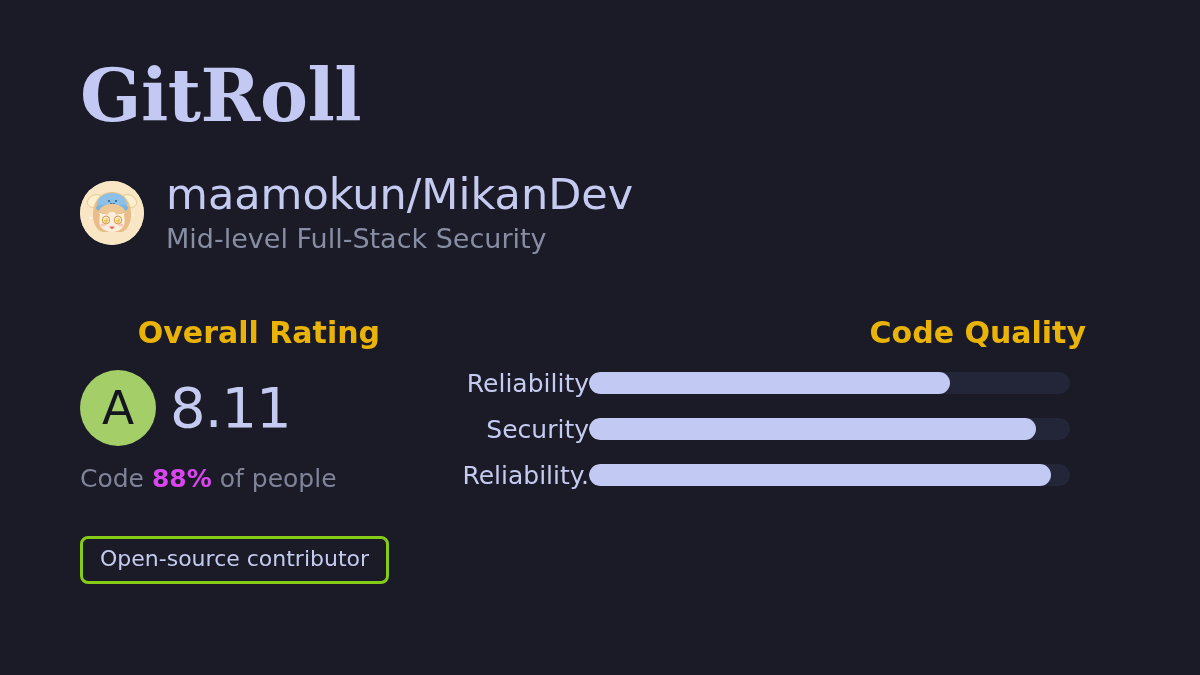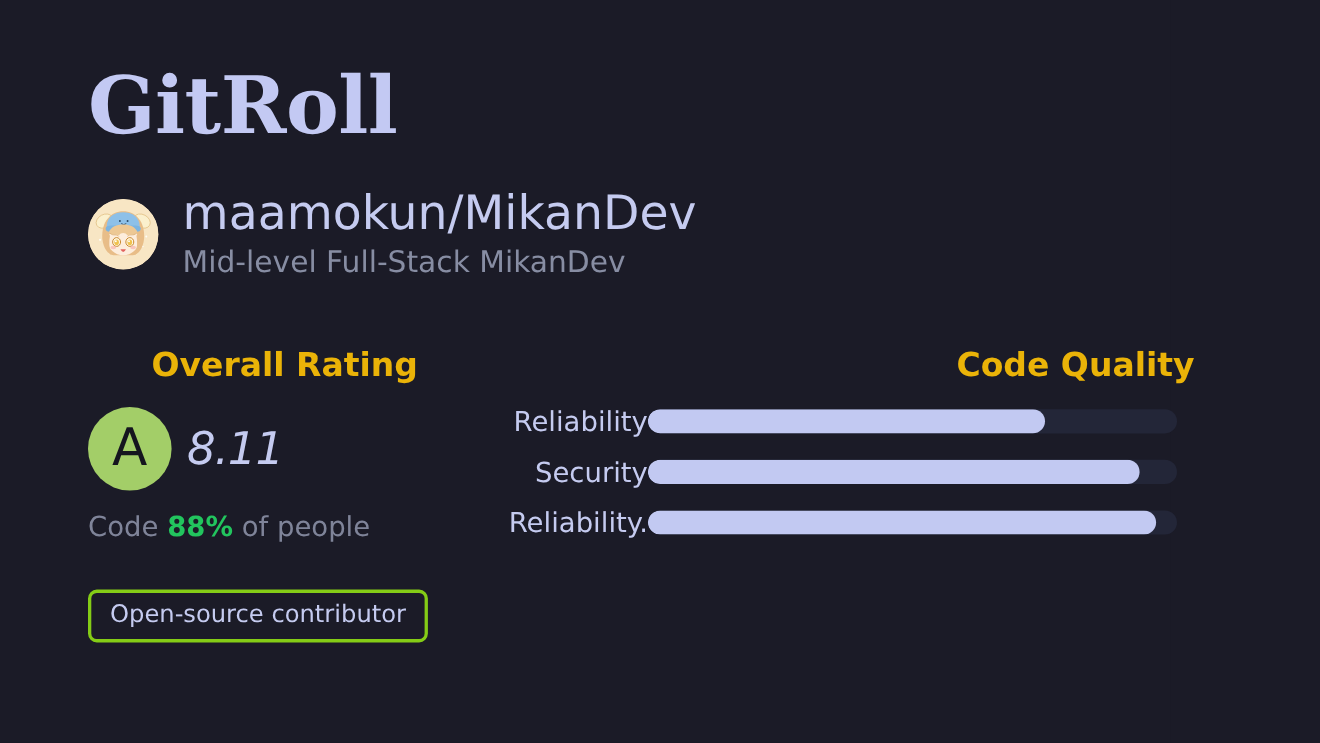--- a/index.html
+++ b/index.html
@@ -118,37 +118,36 @@
   }
   .grade-letter {
     font-size: 47px;
     line-height: 1;
     color: #15151f;
     font-weight: 400;
     margin-top: -2px;
   }
 
   .score-value {
-    font-size: 41px;
+    font-size: 56px;
     line-height: 1;
     color: #c5cbf0;
     font-weight: 400;
     letter-spacing: -1px;
-    font-style: italic;
   }
 
   .percentile {
     margin-top: 20px;
     font-size: 25px;
     line-height: 1;
     color: #7f8499;
     white-space: nowrap;
   }
   .percentile .hl {
-    color: #22c55e;
+    color: #d946ef;
     font-weight: 700;
   }
 
   
   .quality-block {
     position: absolute;
     left: 396px;
     top: 318px;
     width: 690px;
   }
@@ -267,21 +266,21 @@
           <path d="M29.5 45.5 Q32 50.5 34.5 45.5 Z" fill="#e2635f"></path>
 
           <circle cx="11" cy="37" r="1" fill="#ffffff" opacity="0.85"></circle>
           <circle cx="53" cy="34" r="0.9" fill="#ffffff" opacity="0.85"></circle>
           <circle cx="50" cy="43" r="0.7" fill="#ffffff" opacity="0.7"></circle>
         </g>
       </svg>
     </div>
     <div class="identity-text">
       <div class="username">maamokun/MikanDev</div>
-      <div class="subtitle">Mid-level Full-Stack MikanDev</div>
+      <div class="subtitle">Mid-level Full-Stack Security</div>
     </div>
   </div>
 
   <div class="rating-block">
     <div class="section-heading">Overall Rating</div>
     <div class="rating-row">
       <div class="grade-badge">
         <span class="grade-letter">A</span>
       </div>
       <div class="score-value">8.11</div>

